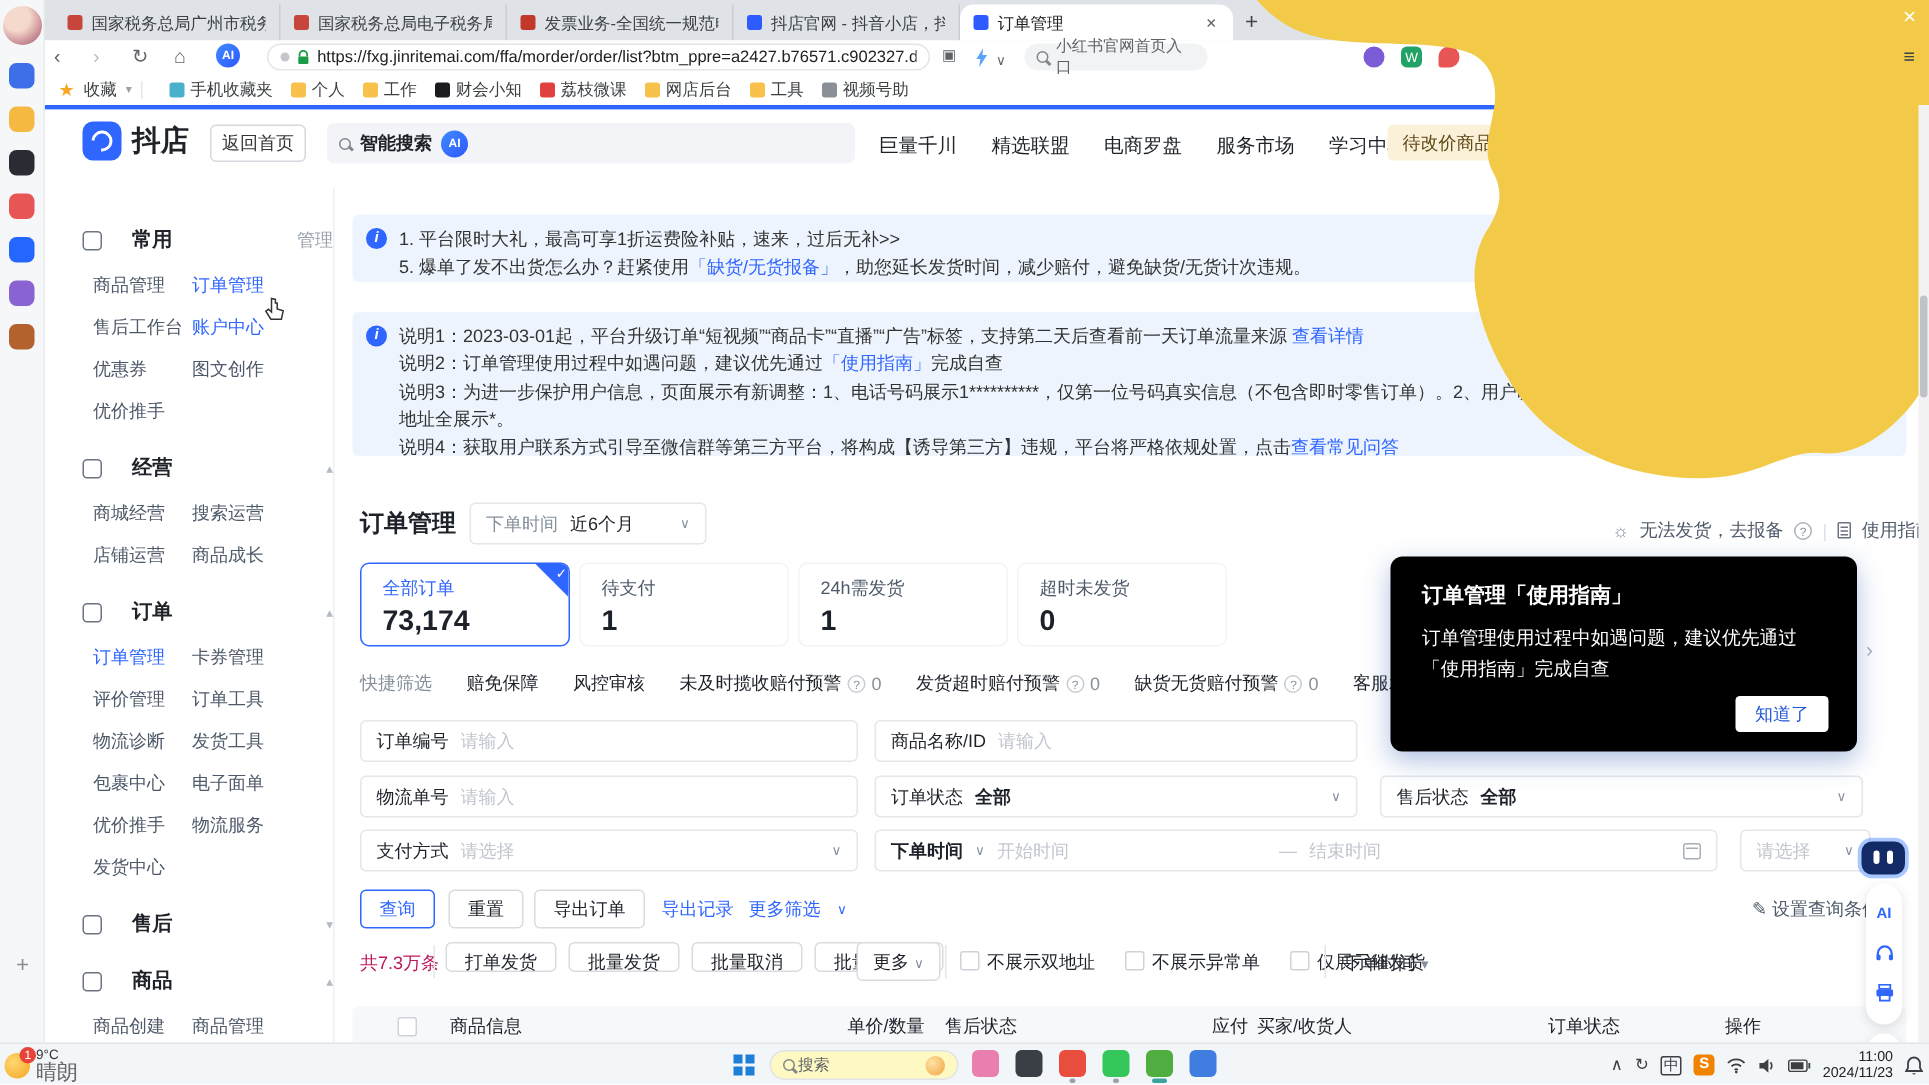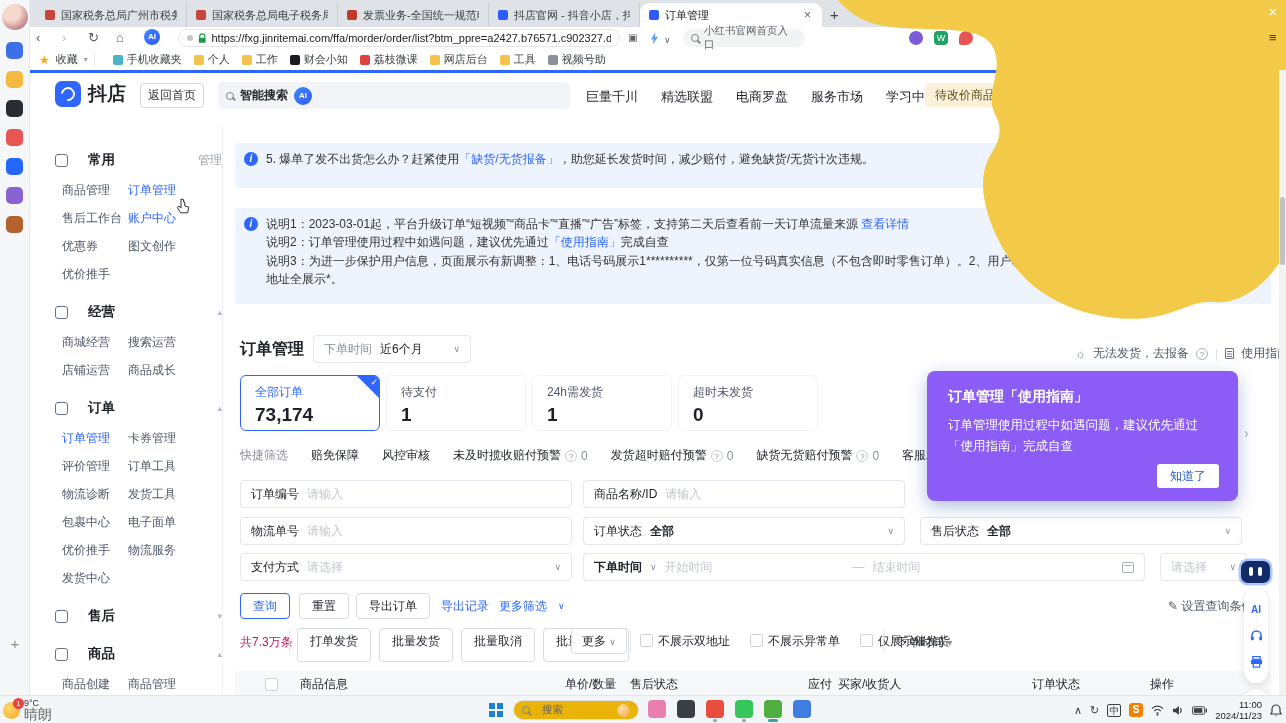--- a/index.html
+++ b/index.html
@@ -113,32 +113,32 @@
   .cal{width:12px;height:11px;border:1.2px solid #a7aeb8;border-radius:2px;position:relative;flex:none}
   .cal::after{content:"";position:absolute;left:1px;top:2px;right:1px;height:1px;background:#a7aeb8}
 
   
   .btn{position:absolute;height:26px;border-radius:4px;font-size:12px;text-align:center;line-height:24px;background:#fff;border:1px solid #d8dbe0;color:#1d2129;padding:0 12px}
   .btn.primary-o{border-color:#2f66ff;color:#2f66ff}
   .linktext{position:absolute;font-size:12px;color:#2f66ff;top:525px;white-space:nowrap}
   .settings{position:absolute;left:1138px;top:525px;font-size:12px;color:#4e5969;white-space:nowrap}
   .total{position:absolute;left:210px;top:561px;font-size:12px;color:#be185d}
   .batchrow{position:absolute;left:267px;top:555px;display:flex;gap:8px}
-  .batchrow .bbtn{height:34px;border:1px solid #d8dbe0;border-radius:4px;background:#fff;font-size:12px;line-height:24px;padding:0 12px;white-space:nowrap}
+  .batchrow .bbtn{height:20px;border:1px solid #d8dbe0;border-radius:4px;background:#fff;font-size:12px;line-height:24px;padding:0 12px;white-space:nowrap}
   .toggles{position:absolute;left:610px;top:560px;display:flex;gap:20px;font-size:12px;color:#1d2129;align-items:center}
   .cbx{display:inline-block;width:13px;height:13px;border:1px solid #cfd3d9;border-radius:2px;background:#fff;margin-right:5px;vertical-align:-2px}
   .sortlab{position:absolute;left:866px;top:561px;font-size:12px;color:#1d2129}
   .vbar{position:absolute;top:557px;width:1px;height:22px;background:#e5e6eb}
 
   
   .thead{position:absolute;left:205px;top:598px;width:1036px;height:27px;background:#f7f8fa;border-radius:4px 4px 0 0;font-size:12px;color:#1d2129}
   .th{position:absolute;top:0;line-height:27px;white-space:nowrap}
 
   
-  .popup{position:absolute;left:897px;top:298px;width:311px;height:130px;background:#8b5cf6;border-radius:8px;color:#fff;padding:17px 21px;box-shadow:0 6px 18px rgba(32,77,170,.35);z-index:10}
+  .popup{position:absolute;left:897px;top:298px;width:311px;height:130px;background:#000000;border-radius:8px;color:#fff;padding:17px 21px;box-shadow:0 6px 18px rgba(32,77,170,.35);z-index:10}
   .popup .p-title{font-size:14px;font-weight:bold}
   .popup .p-body{font-size:12.5px;line-height:1.65;margin-top:9px;width:272px}
   .popup .p-btn{position:absolute;right:19px;bottom:13px;height:24px;background:#fff;color:#2057d6;font-size:12px;border-radius:3px;line-height:24px;padding:0 13px}
   .car-next{position:absolute;left:1214px;top:352px;color:#a9b0ba;font-size:14px;z-index:4}
 
   
   .robot{position:absolute;left:1211px;top:488px;width:29px;height:22px;background:#122a66;border-radius:7px;box-shadow:0 0 0 2.5px rgba(64,130,255,.45);z-index:12}
   .robot i{position:absolute;top:6px;width:4px;height:9px;border-radius:2px;background:#fff}
   .robot i.l{left:8px}.robot i.r{left:17px}
   .fpill{position:absolute;left:1214px;top:516px;width:24px;height:94px;background:#fff;border-radius:12px;box-shadow:0 2px 8px rgba(0,0,0,.12);z-index:12;display:flex;flex-direction:column;align-items:center;justify-content:space-evenly}
@@ -156,21 +156,21 @@
 
   
   .taskbar{position:absolute;left:0;right:0;bottom:0;height:28px;background:#f3f6f9;border-top:1px solid #e2e5ea;z-index:70;font-size:9px}
   .weather{position:absolute;left:3px;top:2px;display:flex;gap:4px;align-items:center}
   .w-ic{width:17px;height:17px;border-radius:50%;background:radial-gradient(circle at 35% 35%,#ffd76e,#f5a623);position:relative}
   .w-badge{position:absolute;right:-4px;top:-4px;width:11px;height:11px;border-radius:50%;background:#e7433b;color:#fff;font-size:8px;text-align:center;line-height:11px}
   .w-tx{line-height:11px;color:#333}
   .w-tx .cond{color:#666;font-size:14px}
   .winlogo{position:absolute;left:489px;top:7px;width:14px;height:14px;display:grid;grid-template-columns:6px 6px;grid-template-rows:6px 6px;gap:1.5px}
   .winlogo i{background:#1e7fd6}
-  .t-search{position:absolute;left:513px;top:4px;width:126px;height:20px;background:#eab308;border:1px solid #e0e3e7;border-radius:10px;display:flex;align-items:center;gap:12px;padding:0 8px;color:#5f6368;font-size:10.5px}
+  .t-search{position:absolute;left:513px;top:4px;width:126px;height:20px;background:#fef9c3;border:1px solid #e0e3e7;border-radius:10px;display:flex;align-items:center;gap:2px;padding:0 8px;color:#5f6368;font-size:10.5px}
   .t-wid{width:13px;height:13px;border-radius:50%;background:radial-gradient(circle at 35% 35%,#ffe2a8,#f0a53c);margin-left:auto}
   .t-apps{position:absolute;left:648px;top:4px;display:flex;gap:11px;align-items:flex-start}
   .t-app{width:18px;height:18px;border-radius:4px;position:relative}
   .t-app .mark{position:absolute;left:50%;transform:translateX(-50%);bottom:-4px;width:4px;height:3px;border-radius:2px;background:#9aa2ad}
   .t-app .mark.bar{width:10px;background:#3aa3a0}
   .tray{position:absolute;right:4px;top:0;height:28px;display:flex;align-items:center;gap:8px;color:#3c4043}
   .tray .g{font-size:11px;line-height:11px}
   .sogou{width:14px;height:14px;border-radius:3px;background:#f08300;color:#fff;font-weight:bold;font-size:10px;text-align:center;line-height:14px}
   .lang{font-size:10px;border:1px solid #3c4043;border-radius:2px;padding:0 1px;line-height:11px}
   .clock{text-align:right;line-height:11px;color:#222;font-size:9.5px}
@@ -398,31 +398,33 @@
         <div class="sb-items">
 
         <span class="sb-item">商品创建</span>
             <span class="sb-item">商品管理</span>
           </div>
       </div>
     </div>
 
     <div class="notice n1">
       <span class="n-info">i</span>
+      <div><span>1. 平台限时大礼，最高可享1折运费险补贴，速来，过后无补&gt;&gt;</span></div>
       <div>
         <span>5. 爆单了发不出货怎么办？赶紧使用</span><span class="nlink">「缺货/无货报备」</span><span>，助您延长发货时间，减少赔付，避免缺货/无货计次违规。</span>
       </div>
     </div>
 
     <div class="notice n2">
       <span class="n-info">i</span>
       <div><span>说明1：2023-03-01起，平台升级订单“短视频”“商品卡”“直播”“广告”标签，支持第二天后查看前一天订单流量来源 </span><span class="nlink">查看详情</span></div>
       <div><span>说明2：订单管理使用过程中如遇问题，建议优先通过</span><span class="nlink">「使用指南」</span><span>完成自查</span></div>
       <div><span>说明3：为进一步保护用户信息，页面展示有新调整：1、电话号码展示1**********，仅第一位号码真实信息（不包含即时零售订单）。2、用户昵称及收件人姓名展示某*，</span></div>
       <div><span>地址全展示*。</span></div>
+      <div><span>说明4：获取用户联系方式引导至微信群等第三方平台，将构成【诱导第三方】违规，平台将严格依规处置，点击</span><span class="nlink">查看常见问答</span></div>
     </div>
 
     <div class="order-title">订单管理</div>
     <div class="time-select">
       <span class="lab">下单时间</span>
       <span class="val">近6个月</span>
       <span class="car">∨</span>
     </div>
     <div class="meta">
       <span style="color:#86909c">☼</span>

